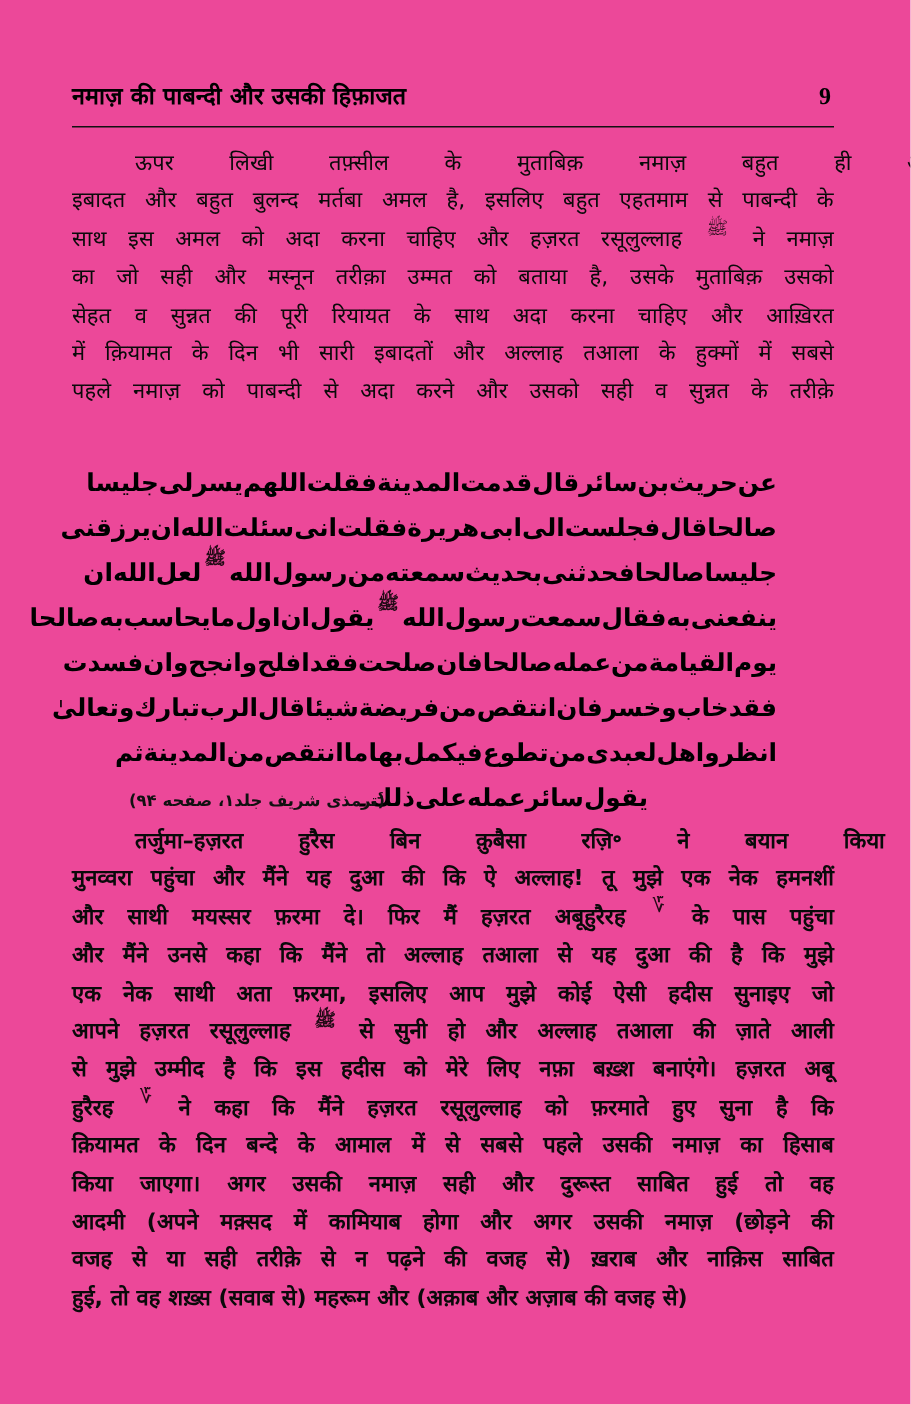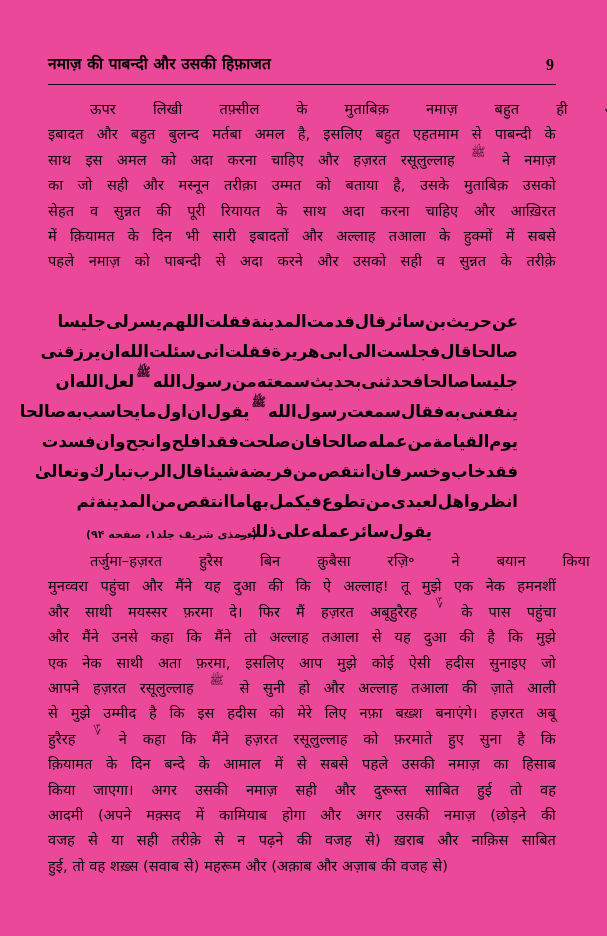--- a/index.html
+++ b/index.html
@@ -376,21 +376,21 @@
         <span class="w">عمله</span> 
         <span class="w">على</span> 
         <span class="w">ذلك۔</span>
       </div>
     </div>
 
   <div class="citation-row" style="top:524px;">
     <span class="citation">(ترمذى شريف جلد۱، صفحه ۹۴)</span>
   </div>
 
-  <div class="block deva" id="translation-block" style="top:548px;">
+  <div class="block deva" id="translation-block" style="top:548px;font-weight:bold;">
       <div class="line-justify indent-first">
         <span class="w">तर्जुमा–हज़रत</span>
         <span class="w">हुरैस</span>
         <span class="w">बिन</span>
         <span class="w">क़ुबैसा</span>
         <span class="w">रज़ि॰</span>
         <span class="w">ने</span>
         <span class="w">बयान</span>
         <span class="w">किया</span>
         <span class="w">कि</span>

